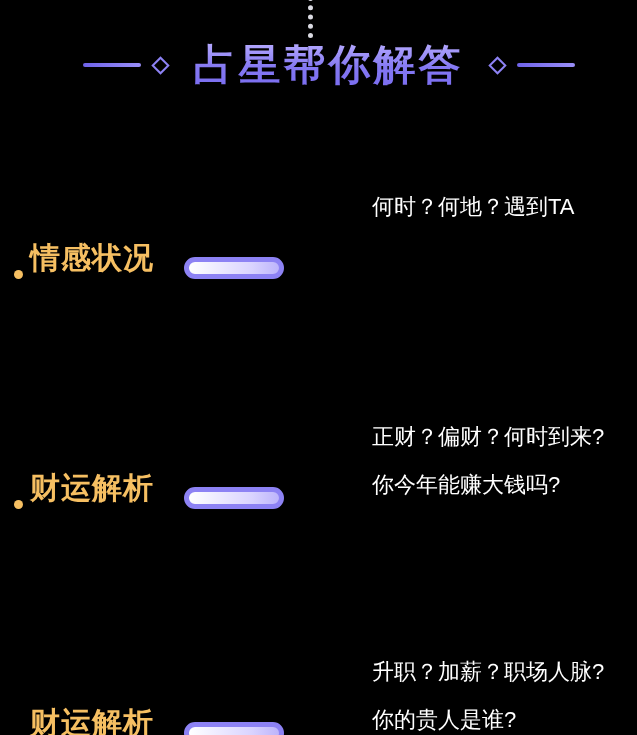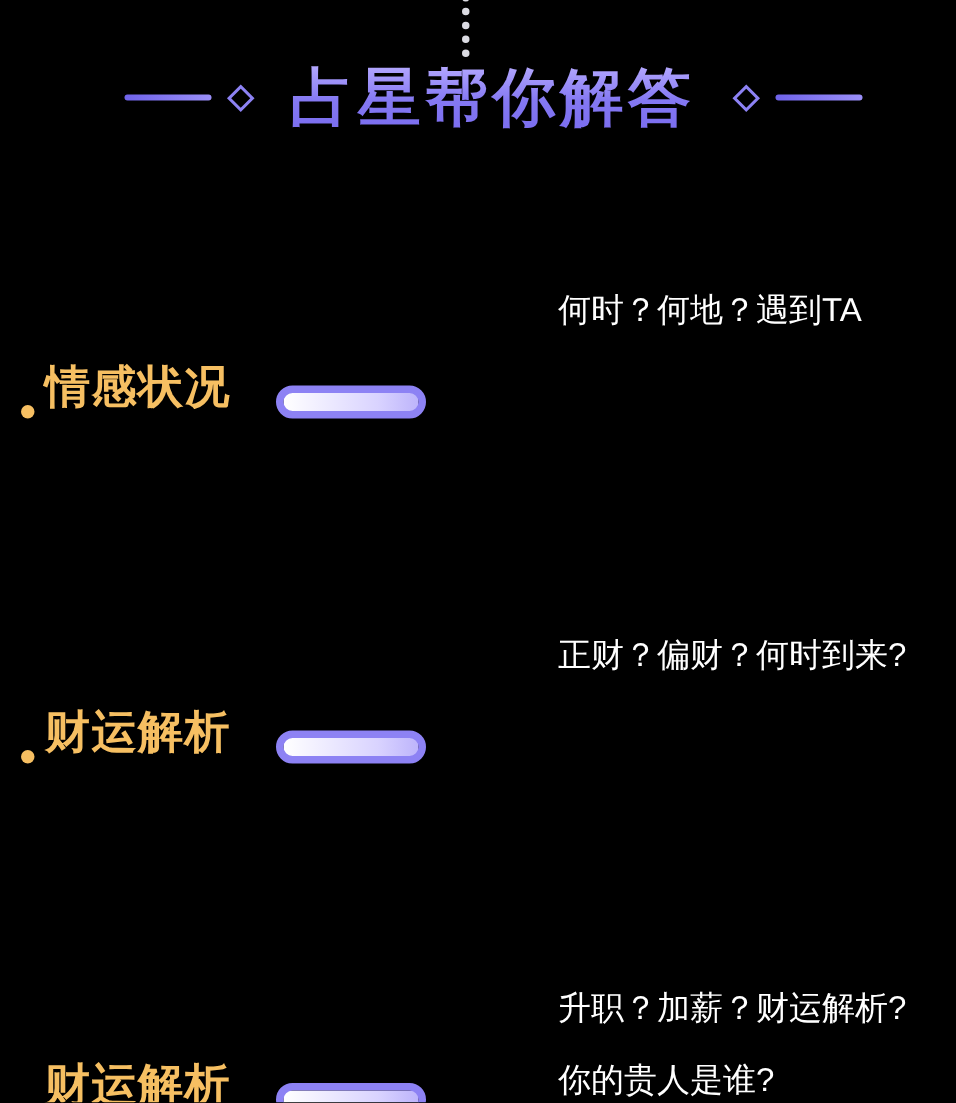--- a/index.html
+++ b/index.html
@@ -132,28 +132,29 @@
   </div>
 
   <div class="row" style="top:413px">
     <div class="row-left">
       <span class="bullet"></span>
       <span class="label">财运解析</span>
       <span class="pill"></span>
     </div>
     <div class="row-right">
       <div>正财？偏财？何时到来?</div>
+      <div>你今年能赚大钱吗?</div>
     </div>
   </div>
 
   <div class="row" style="top:648px">
     <div class="row-left">
       <span class="bullet"></span>
       <span class="label">财运解析</span>
       <span class="pill"></span>
     </div>
     <div class="row-right">
-      <div>升职？加薪？财运解析?</div>
+      <div>升职？加薪？职场人脉?</div>
       <div>你的贵人是谁?</div>
     </div>
   </div>
 
 </div>
 
 </body></html>

